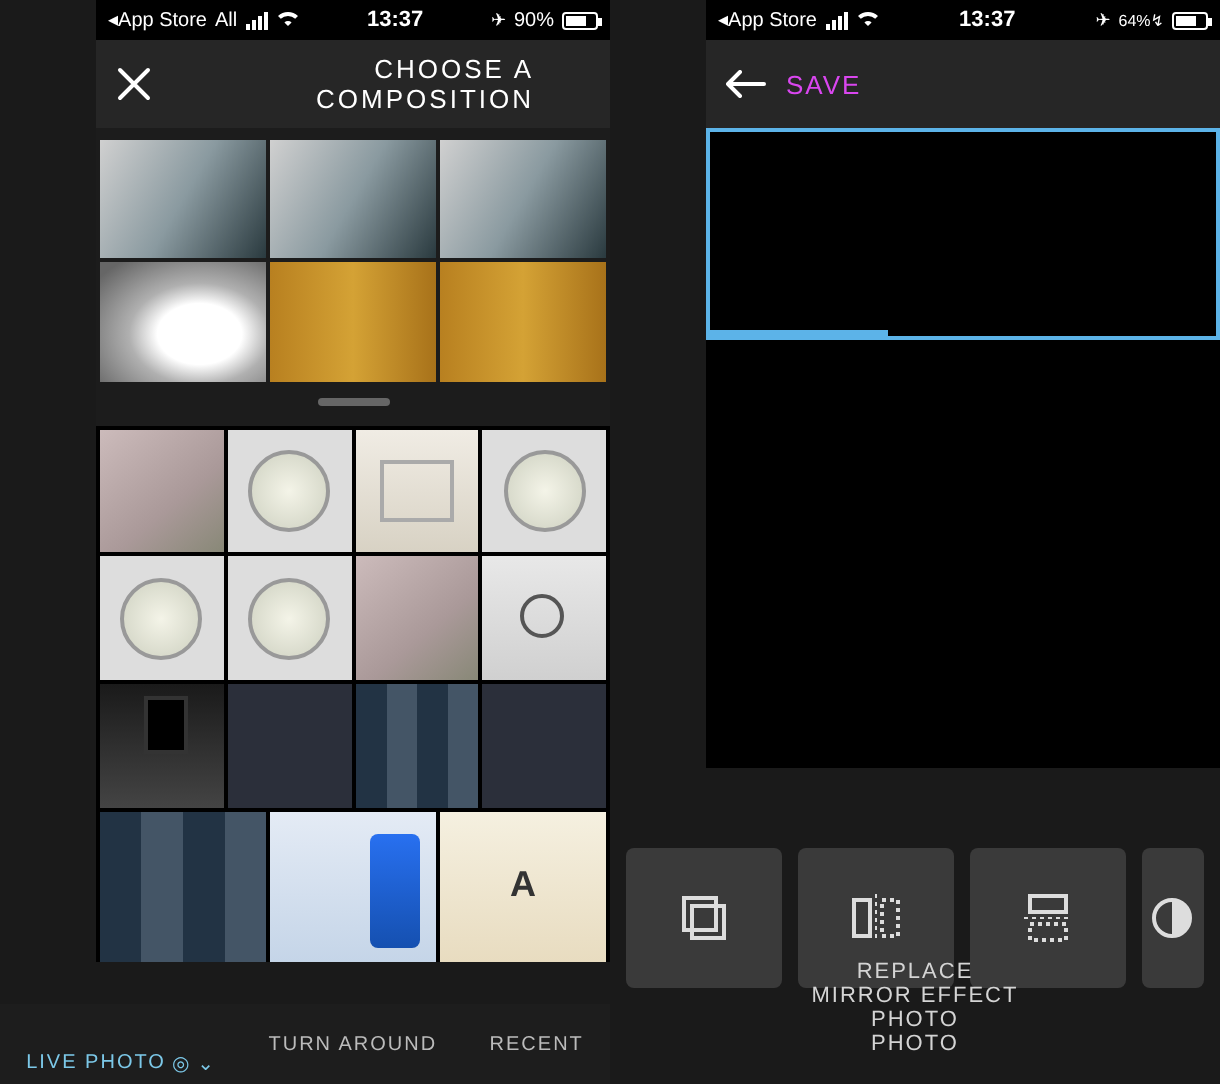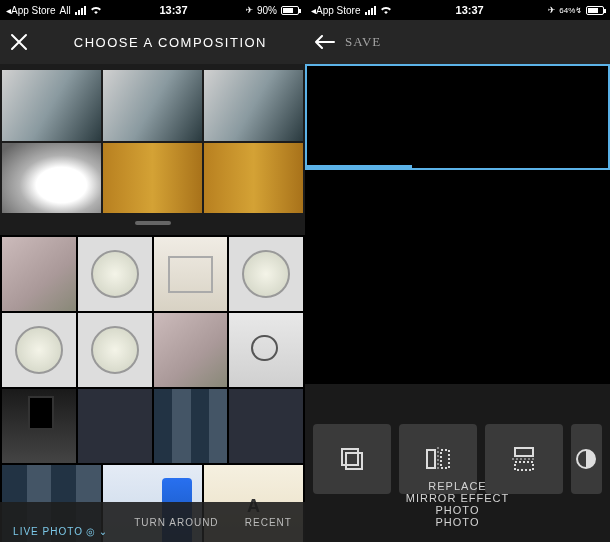--- a/index.html
+++ b/index.html
@@ -10,20 +10,21 @@
       height: 542px;
       display: flex;
       overflow: hidden;
     }
     .screen {
       position: relative;
       width: 305px;
       height: 542px;
       background: #1a1a1a;
       overflow: hidden;
+      padding-left: 48px;
     }
     .status-bar {
       height: 20px;
       background: #000;
       display: flex;
       align-items: center;
       padding: 0 6px;
       color: #fff;
       font-size: 10px;
       gap: 4px;
@@ -48,21 +49,21 @@
       background: #262626;
     }
     .top-bar .title {
       flex: 1;
       text-align: right;
       color: #fff;
       font-size: 13px;
       letter-spacing: 1.5px;
       font-weight: 400;
     }
-    .top-bar .action { color: #a3a3a3; font-size: 13px; letter-spacing: 1px; font-family: Liberation Serif, serif; }
+    .top-bar .action { color: #d946ef; font-size: 13px; letter-spacing: 1px; }
     .close-x svg, .back-arrow svg { display: block; }
 
     
     .comp-row {
       background: #1c1c1c;
       padding: 4px 0 10px;
     }
     .comp-grid {
       display: grid;
       grid-template-columns: repeat(3, 1fr);

